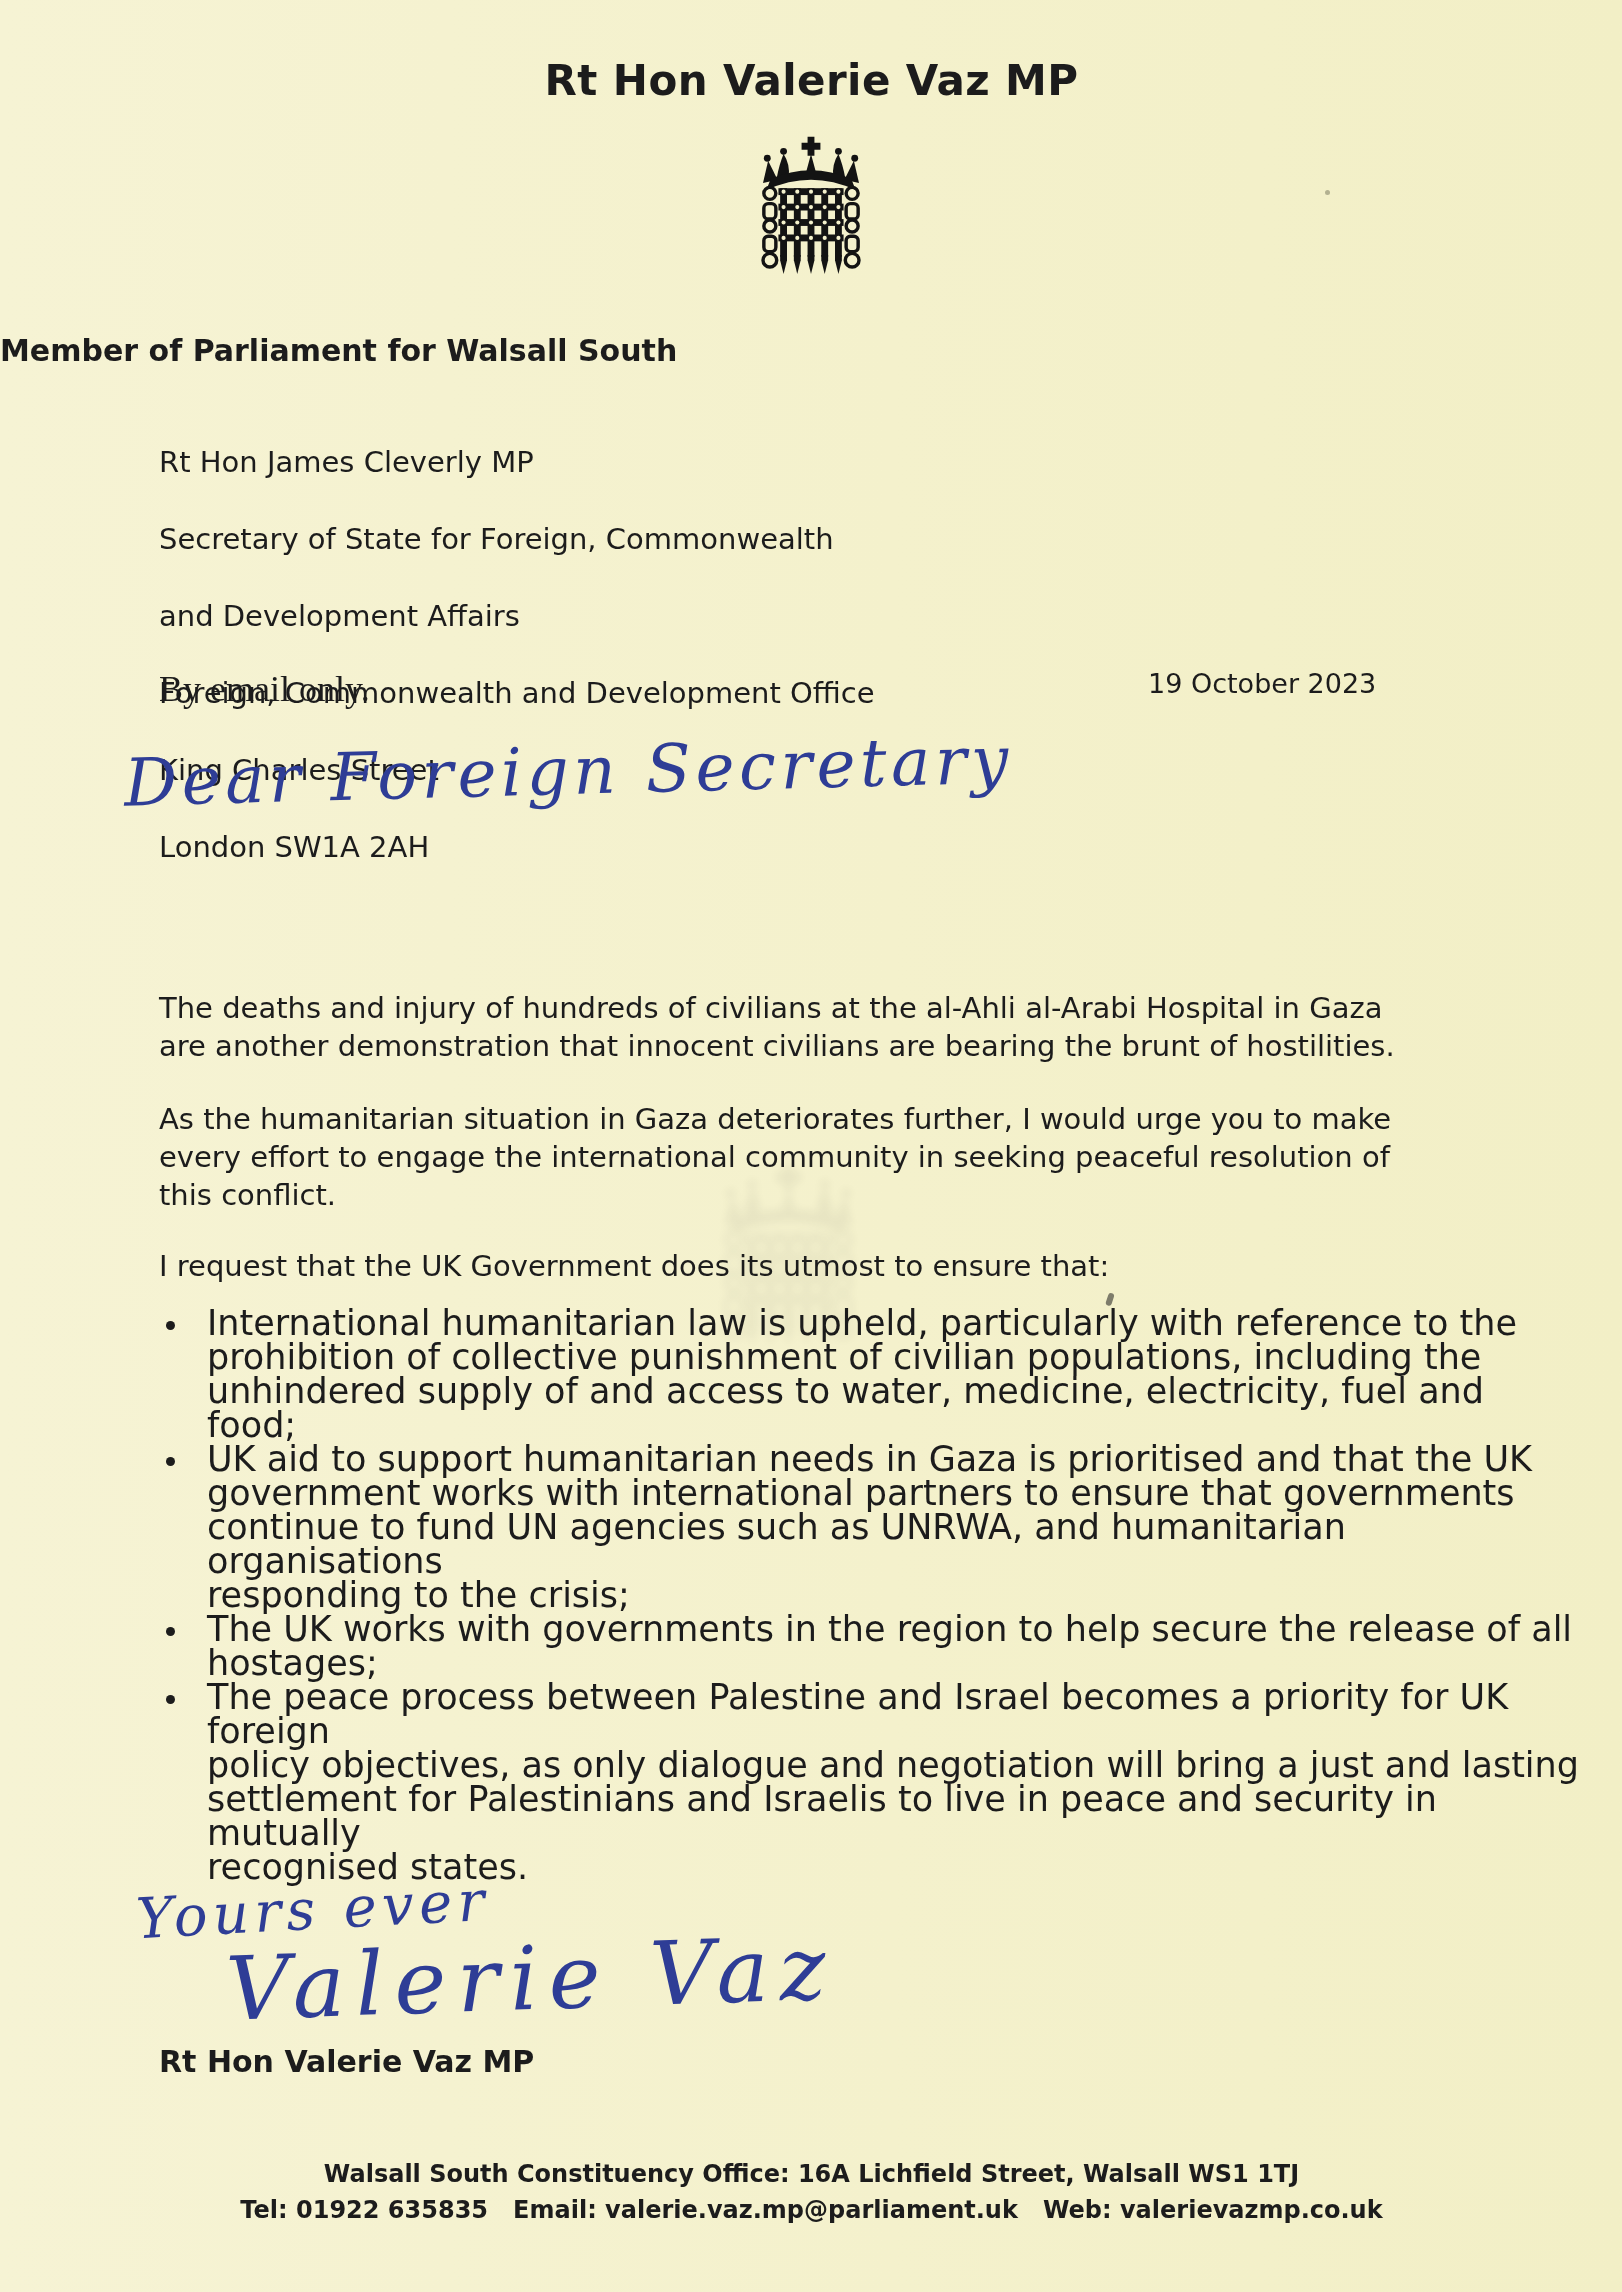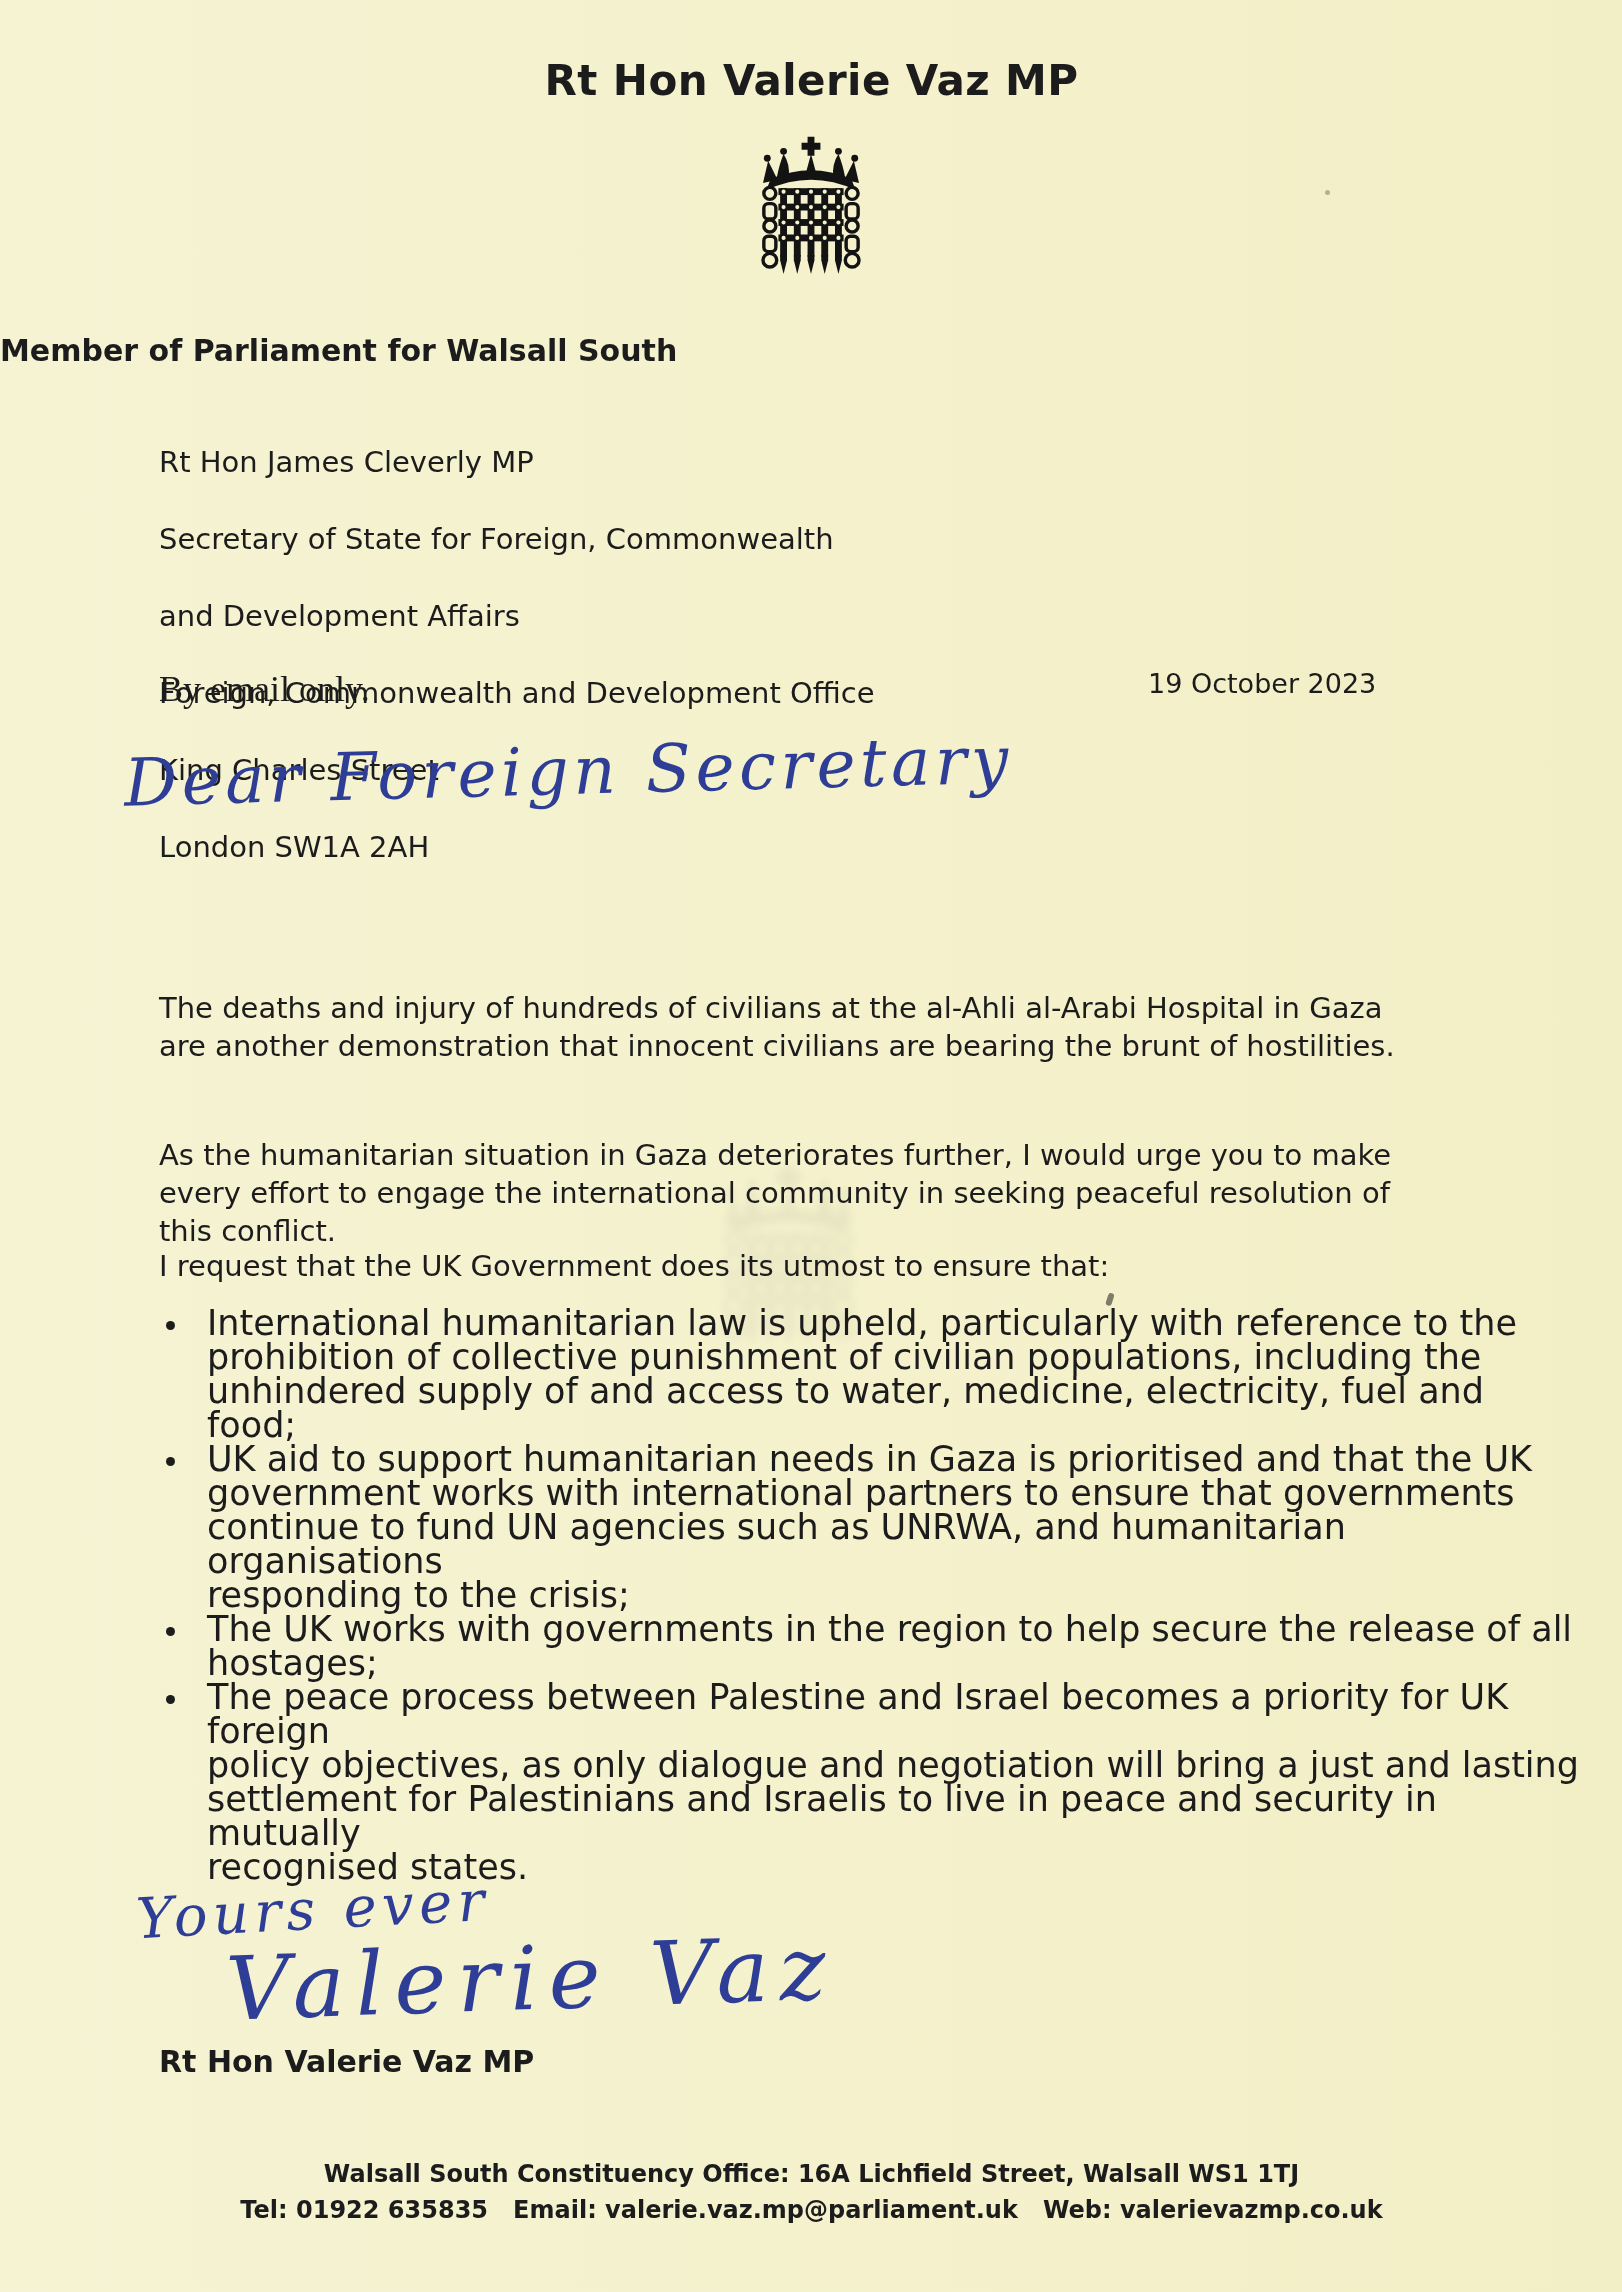--- a/index.html
+++ b/index.html
@@ -47,21 +47,21 @@
     color: #2e3d96;
   }
   .salutation {
     top: 733px; left: 124px;
     font-size: 66px;
     letter-spacing: 4.5px;
     transform: rotate(-1.5deg);
   }
   .p1 { top: 840px;  left: 159px; width: 1415px; }
   .p2 { top: 989px; left: 159px; width: 1415px; }
-  .p3 { top: 1100px; left: 159px; width: 1415px; margin-top: 36px; }
+  .p3 { top: 1100px; left: 159px; width: 1415px; }
   .p4 { top: 1247px; left: 159px; width: 1415px; }
 
   .bullets { top: 1306px; left: 159px; width: 1424px; }
   .bullet-item {
     position: relative;
     padding-left: 48px;
     font-size: 35px; line-height: 34px;
     white-space: pre-line;
   }
   .bullet-item::before {

